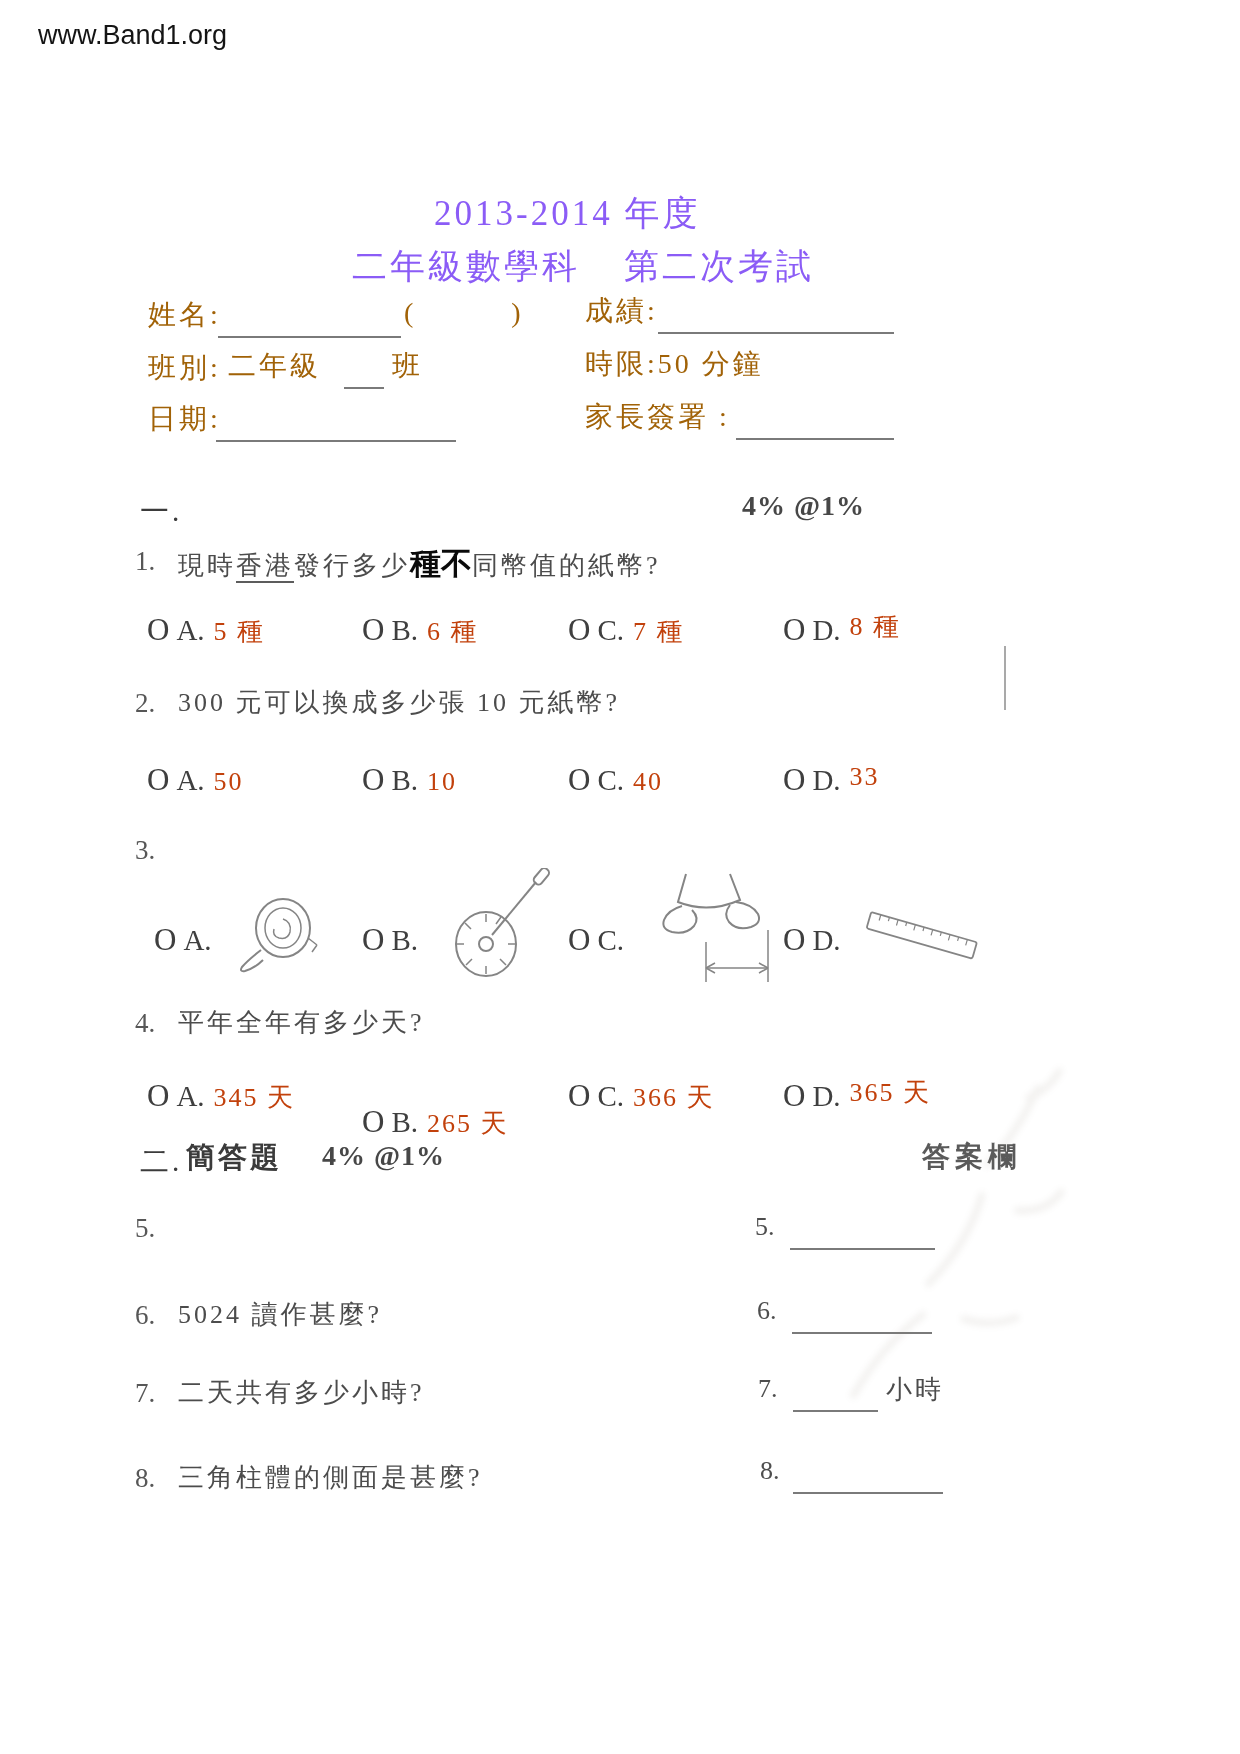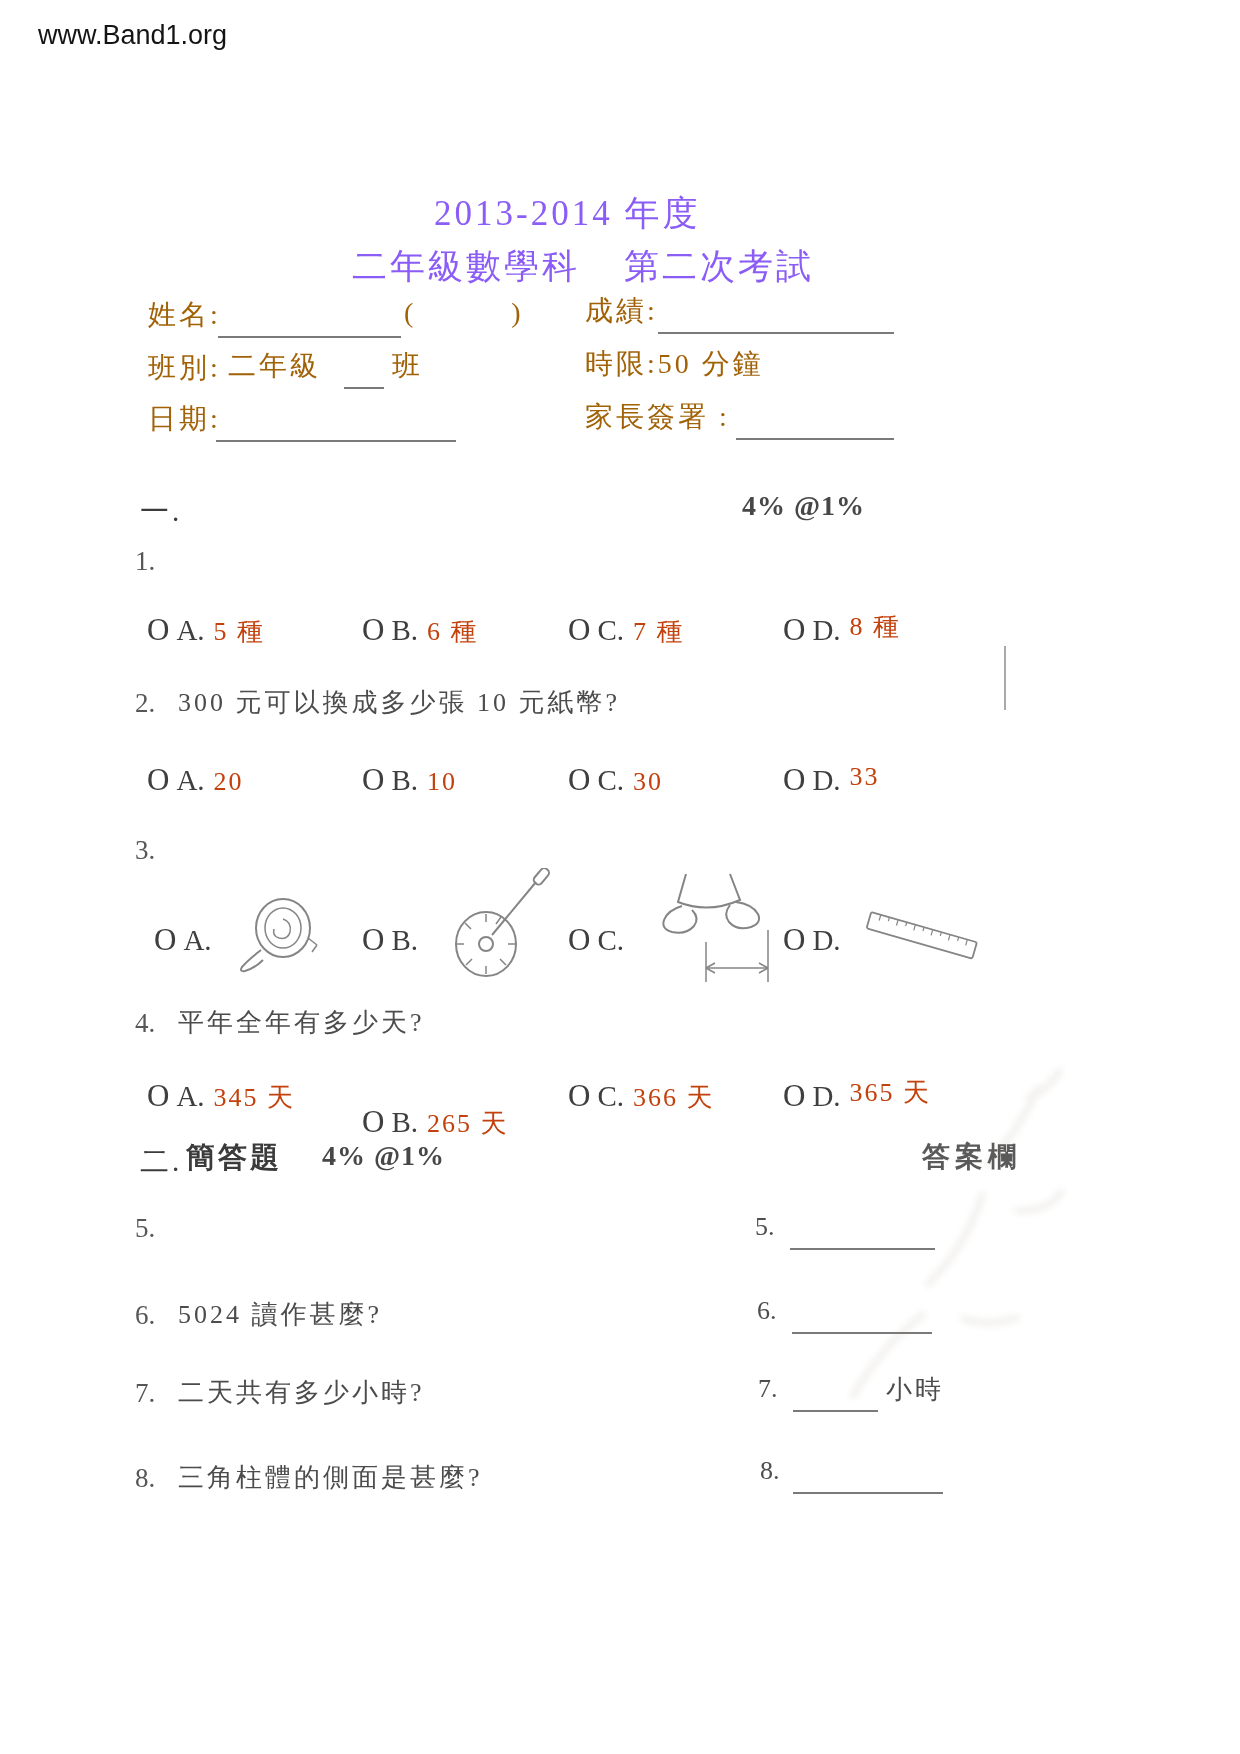--- a/index.html
+++ b/index.html
@@ -59,43 +59,46 @@
 
   <div class="abs label" style="left:148px;top:400px">日期:</div>
   <div class="blank" style="left:216px;top:404px;width:240px;height:36px"></div>
   <div class="abs label" style="left:585px;top:398px">家長簽署 :</div>
   <div class="blank" style="left:736px;top:402px;width:158px;height:36px"></div>
 
   <div class="abs sec-head" style="left:140px;top:492px;font-weight:400">一.</div>
   <div class="abs marks" style="left:742px;top:490px">4% @1%</div>
 
   <div class="abs qnum" style="left:135px;top:546px">1.</div>
+  <div class="abs qtext" style="left:178px;top:543px">
+    <span>現時</span><span class="u">香港</span><span>發行多少</span><span class="ins">種不</span><span>同幣值的紙幣?</span>
+  </div>
   <div class="abs opt" style="left:147px;top:612px">
     <span class="bubble">O</span><span class="letter">A.</span><span class="val">5 種</span>
   </div>
   <div class="abs opt" style="left:362px;top:612px">
     <span class="bubble">O</span><span class="letter">B.</span><span class="val">6 種</span>
   </div>
   <div class="abs opt" style="left:568px;top:612px">
     <span class="bubble">O</span><span class="letter">C.</span><span class="val">7 種</span>
   </div>
   <div class="abs opt" style="left:783px;top:612px">
     <span class="bubble">O</span><span class="letter">D.</span><span class="val raise">8 種</span>
   </div>
 
   <div class="abs qnum" style="left:135px;top:688px">2.</div>
   <div class="abs qtext" style="left:178px;top:685px">300 元可以換成多少張 10 元紙幣?</div>
   <div class="abs opt" style="left:147px;top:762px">
-    <span class="bubble">O</span><span class="letter">A.</span><span class="val">20</span>
+    <span class="bubble">O</span><span class="letter">A.</span><span class="val">50</span>
   </div>
   <div class="abs opt" style="left:362px;top:762px">
     <span class="bubble">O</span><span class="letter">B.</span><span class="val">10</span>
   </div>
   <div class="abs opt" style="left:568px;top:762px">
-    <span class="bubble">O</span><span class="letter">C.</span><span class="val">30</span>
+    <span class="bubble">O</span><span class="letter">C.</span><span class="val">40</span>
   </div>
   <div class="abs opt" style="left:783px;top:762px">
     <span class="bubble">O</span><span class="letter">D.</span><span class="val raise">33</span>
   </div>
 
   <div class="abs qnum" style="left:135px;top:835px">3.</div>
   <div class="abs opt" style="left:154px;top:922px">
     <span class="bubble">O</span><span class="letter">A.</span>
   </div>
   <svg class="icon" style="left:228px;top:888px" width="100" height="90" viewBox="0 0 100 90">

